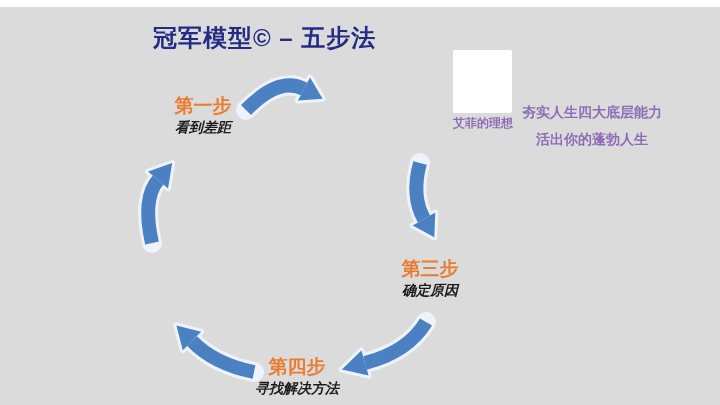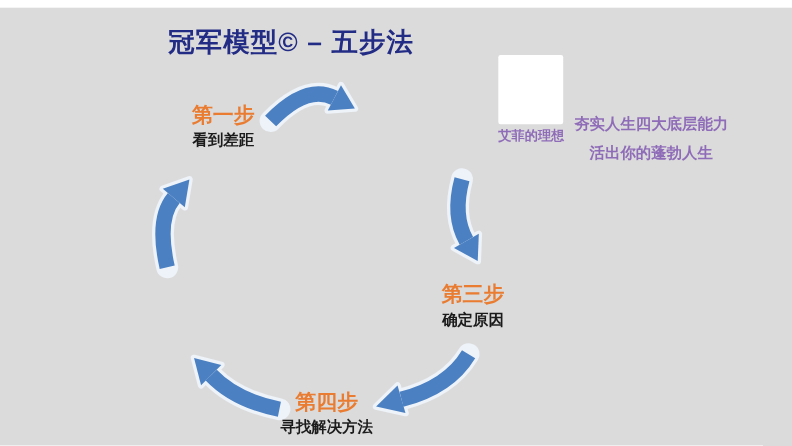--- a/index.html
+++ b/index.html
@@ -50,20 +50,21 @@
   .step-label{
     font-size:19px;font-weight:bold;
     color:var(--step_orange);
     margin-bottom:6px;
     line-height:15px;
   }
   .step-desc{
     font-size:14px;font-weight:bold;
     color:var(--body_text);
     line-height:16px;
+    font-style:italic;
   }
   .step1{left:141px;top:98px;width:124px;}
   .step2{left:318px;top:95px;width:118px;}
   .step3{left:368px;top:261px;width:124px;}
   .step4{left:235px;top:359px;width:124px;}
   .step5{left:88px;top:261px;width:124px;}
   .logo-box{
     position:absolute;left:453px;top:50px;
     width:59px;height:63px;
     background:#ffffff;

